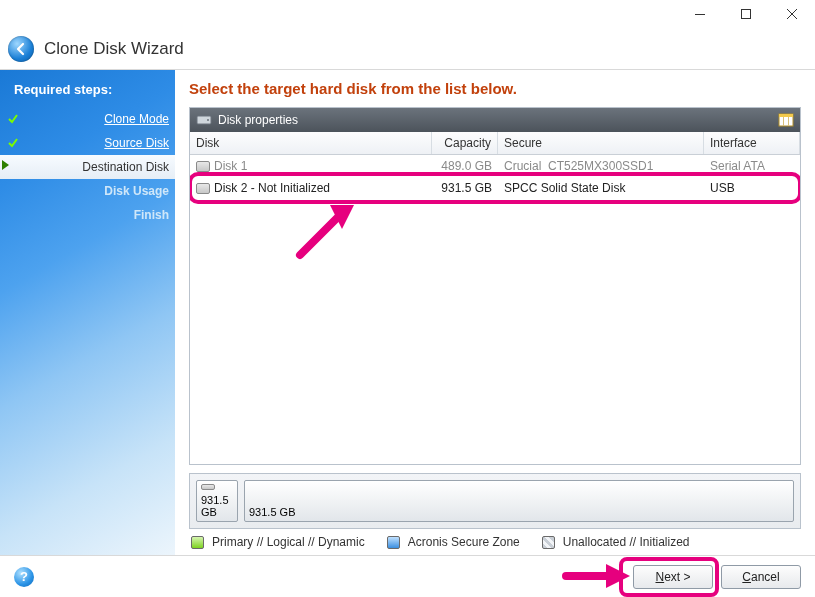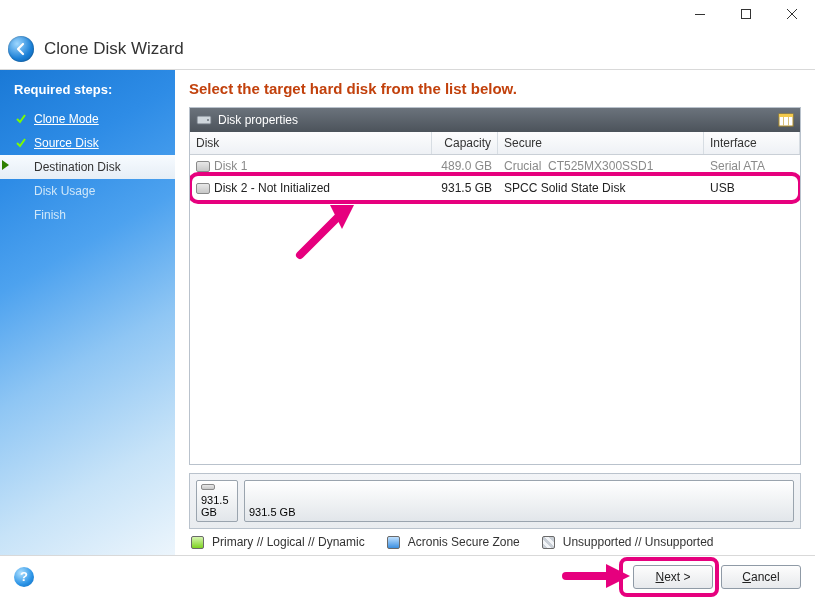--- a/index.html
+++ b/index.html
@@ -13,26 +13,26 @@
 
 .header { height: 42px; display: flex; align-items: center; padding: 0 8px; border-bottom: 1px solid #d9d9d9; }
 .back-btn { width: 26px; height: 26px; border-radius: 50%; background: radial-gradient(circle at 35% 30%, #9fd8ff, #1a7fd6 60%, #0b5da6); display: flex; align-items: center; justify-content: center; margin-right: 10px; box-shadow: inset 0 0 2px rgba(0,0,0,.4); }
 .back-btn svg { width: 14px; height: 14px; }
 .header-title { font-size: 17px; color: #333; }
 
 
 .main { display: flex; height: calc(100% - 28px - 42px - 42px); }
 .sidebar { width: 175px; background: linear-gradient(150deg, #1a79d6 0%, #2e8ce6 20%, #4da2ef 38%, #8fc6f4 58%, #c7e3f8 80%, #ecf5fc 100%); color: #fff; font-size: 12px; padding-top: 6px; }
 .sb-title { padding: 6px 14px 10px; font-weight: 600; font-size: 13px; }
-.sb-item { display: flex; align-items: center; padding: 5px 14px; cursor: pointer; }
+.sb-item { display: flex; align-items: center; padding: 5px 6px; cursor: pointer; justify-content: space-between; }
 .sb-item .mark { width: 14px; height: 14px; margin-right: 6px; display: flex; align-items: center; justify-content: center; }
 .sb-item.done span { text-decoration: underline; }
 .sb-item.active { background: linear-gradient(#f7fbff, #e6eef6); color: #333; position: relative; }
 .sb-item.active::before { content: ""; position: absolute; left: 2px; top: 5px; width: 0; height: 0; border-top: 5px solid transparent; border-bottom: 5px solid transparent; border-left: 7px solid #2e8000; }
-.sb-item.future { color: #cfe7f9; }
+.sb-item.future { color: #cfe7f9; font-weight: bold; }
 
 .content { flex: 1; padding: 10px 14px 6px 14px; display: flex; flex-direction: column; }
 .content-title { color: #c2410c; font-size: 15px; font-weight: 600; margin-bottom: 10px; }
 
 .panel { border: 1px solid #b9c2cc; display: flex; flex-direction: column; flex: 1; min-height: 0; }
 .panel-hdr { height: 24px; background: linear-gradient(#6b737c, #4c535b); color: #fff; font-size: 12px; display: flex; align-items: center; padding: 0 6px; }
 .panel-hdr .hdr-icon { width: 16px; height: 14px; margin-right: 6px; display: inline-flex; }
 .panel-hdr .spacer { flex: 1; }
 .panel-hdr .col-icon { width: 16px; height: 14px; }
 
@@ -205,21 +205,21 @@
       <div class="item">
           <span class="sw green"></span>
           <span>Primary // Logical // Dynamic</span>
         </div>
       <div class="item">
           <span class="sw blue"></span>
           <span>Acronis Secure Zone</span>
         </div>
       <div class="item">
           <span class="sw hatch"></span>
-          <span>Unsupported // Unsupported</span>
+          <span>Unallocated // Initialized</span>
         </div>
     </div>
   </div>
 </div>
 
 <div class="footer">
   <div class="help-btn">?</div>
   <div class="spacer"></div>
   <span class="btn-next-wrap">
     <button class="btn-std"><u>N</u><span>ext &gt;</span></button>

